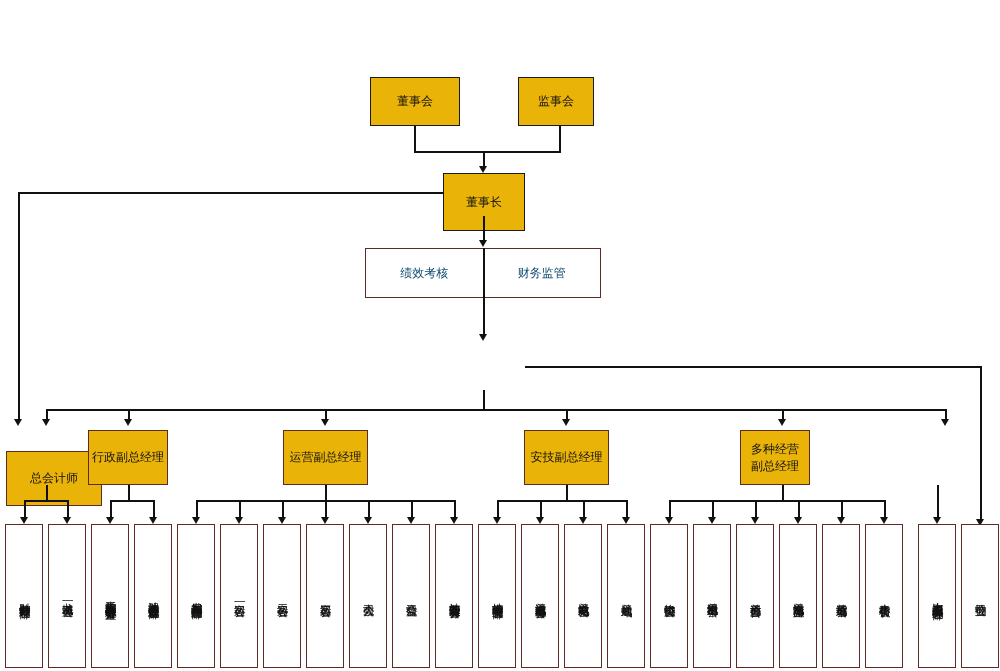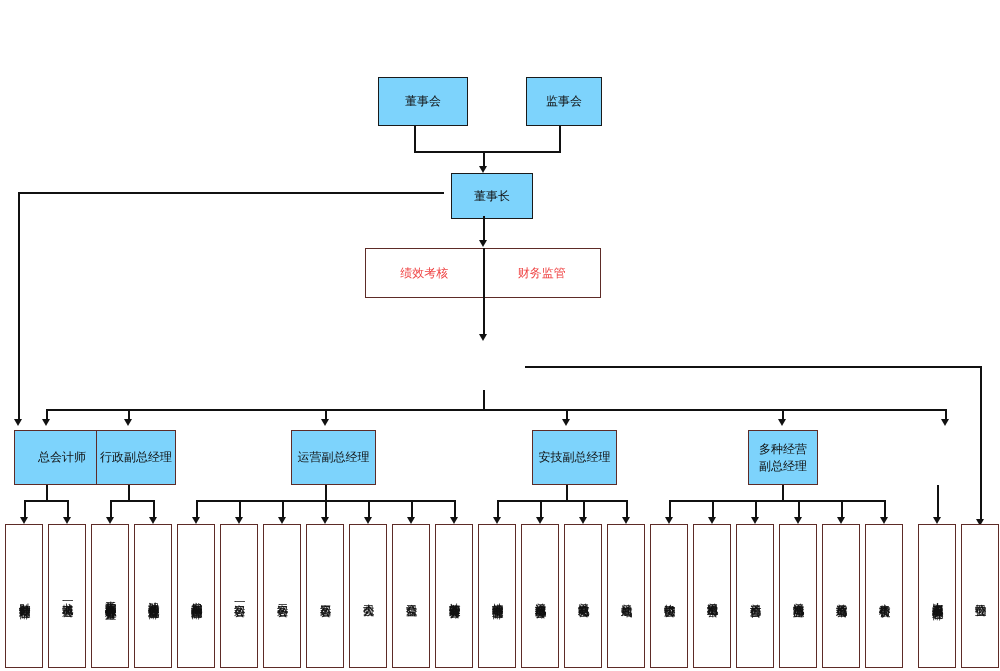--- a/index.html
+++ b/index.html
@@ -21,49 +21,48 @@
     text-align:center;
     font-size:23px;
     font-weight:bold;
     letter-spacing:0.5px;
     color:#000;
   }
   
   .box{
     position:absolute;
     box-sizing:border-box;
-    background:#7dd3fc;
+    background:#eab308;
     display:flex;
     align-items:center;
     justify-content:center;
     text-align:right;
     font-size:12px;
     line-height:1.35;
     color:#111;
-    margin-left:8px;
   }
   .b-black{ border:1.6px solid #1a1a1a; }
   .b-maroon{ border:1.6px solid #5d2b27; }
   .b-navy{ border:1.8px solid #26313f; }
 
   
   .split{
     position:absolute;
     box-sizing:border-box;
     border:1.6px solid #5d2b27;
     background:#fff;
     display:flex;
   }
   .split > div{
     flex:1 1 50%;
     display:flex;
     align-items:center;
     justify-content:center;
     font-size:12px;
-    color:#ef4444;
+    color:#0c4a6e;
   }
   .split > div + div{ border-left:1.6px solid #5d2b27; }
 
   
   .leaf{
     position:absolute;
     box-sizing:border-box;
     border:1.6px solid #5d2b27;
     background:#fff;
     display:flex;
@@ -106,21 +105,21 @@
   <div class="box b-black" style="left:518px; top:77px; width:76px; height:49px;">
     <span>监事会</span>
   </div>
 
   <div class="v" style="left:414px; top:126px; height:26px;"></div>
   <div class="v" style="left:559px; top:126px; height:26px;"></div>
   <div class="h" style="left:414px; top:151px; width:147px;"></div>
   <div class="v" style="left:483px; top:151px; height:17px;"></div>
   <div class="arrow" style="left:479px; top:166px;"></div>
 
-  <div class="box b-black" style="left:443px; top:173px; width:82px; height:46px;">
+  <div class="box b-black" style="left:443px; top:173px; width:82px; height:58px;">
     <span>董事长</span>
   </div>
 
   <div class="h" style="left:18px; top:192px; width:426px;"></div>
   <div class="v" style="left:18px; top:192px; height:229px;"></div>
   <div class="arrow" style="left:14px; top:419px;"></div>
 
   <div class="v" style="left:483px; top:216px; height:26px;"></div>
   <div class="arrow" style="left:479px; top:240px;"></div>
 
@@ -151,21 +150,21 @@
   <div class="arrow" style="left:124px; top:419px;"></div>
   <div class="v" style="left:325px; top:409px; height:12px;"></div>
   <div class="arrow" style="left:321px; top:419px;"></div>
   <div class="v" style="left:566px; top:409px; height:12px;"></div>
   <div class="arrow" style="left:562px; top:419px;"></div>
   <div class="v" style="left:782px; top:409px; height:12px;"></div>
   <div class="arrow" style="left:778px; top:419px;"></div>
   <div class="v" style="left:945px; top:409px; height:12px;"></div>
   <div class="arrow" style="left:941px; top:419px;"></div>
 
-  <div class="box b-maroon" style="left:6px; top:430px; width:96px; height:55px;">
+  <div class="box b-maroon" style="left:6px; top:451px; width:96px; height:55px;">
     <span>总会计师</span>
   </div>
 
   <div class="box b-maroon" style="left:88px; top:430px; width:80px; height:55px;">
     <span>行政副总经理</span>
   </div>
 
   <div class="box b-maroon" style="left:283px; top:430px; width:85px; height:55px;">
     <span>运营副总经理</span>
   </div>

